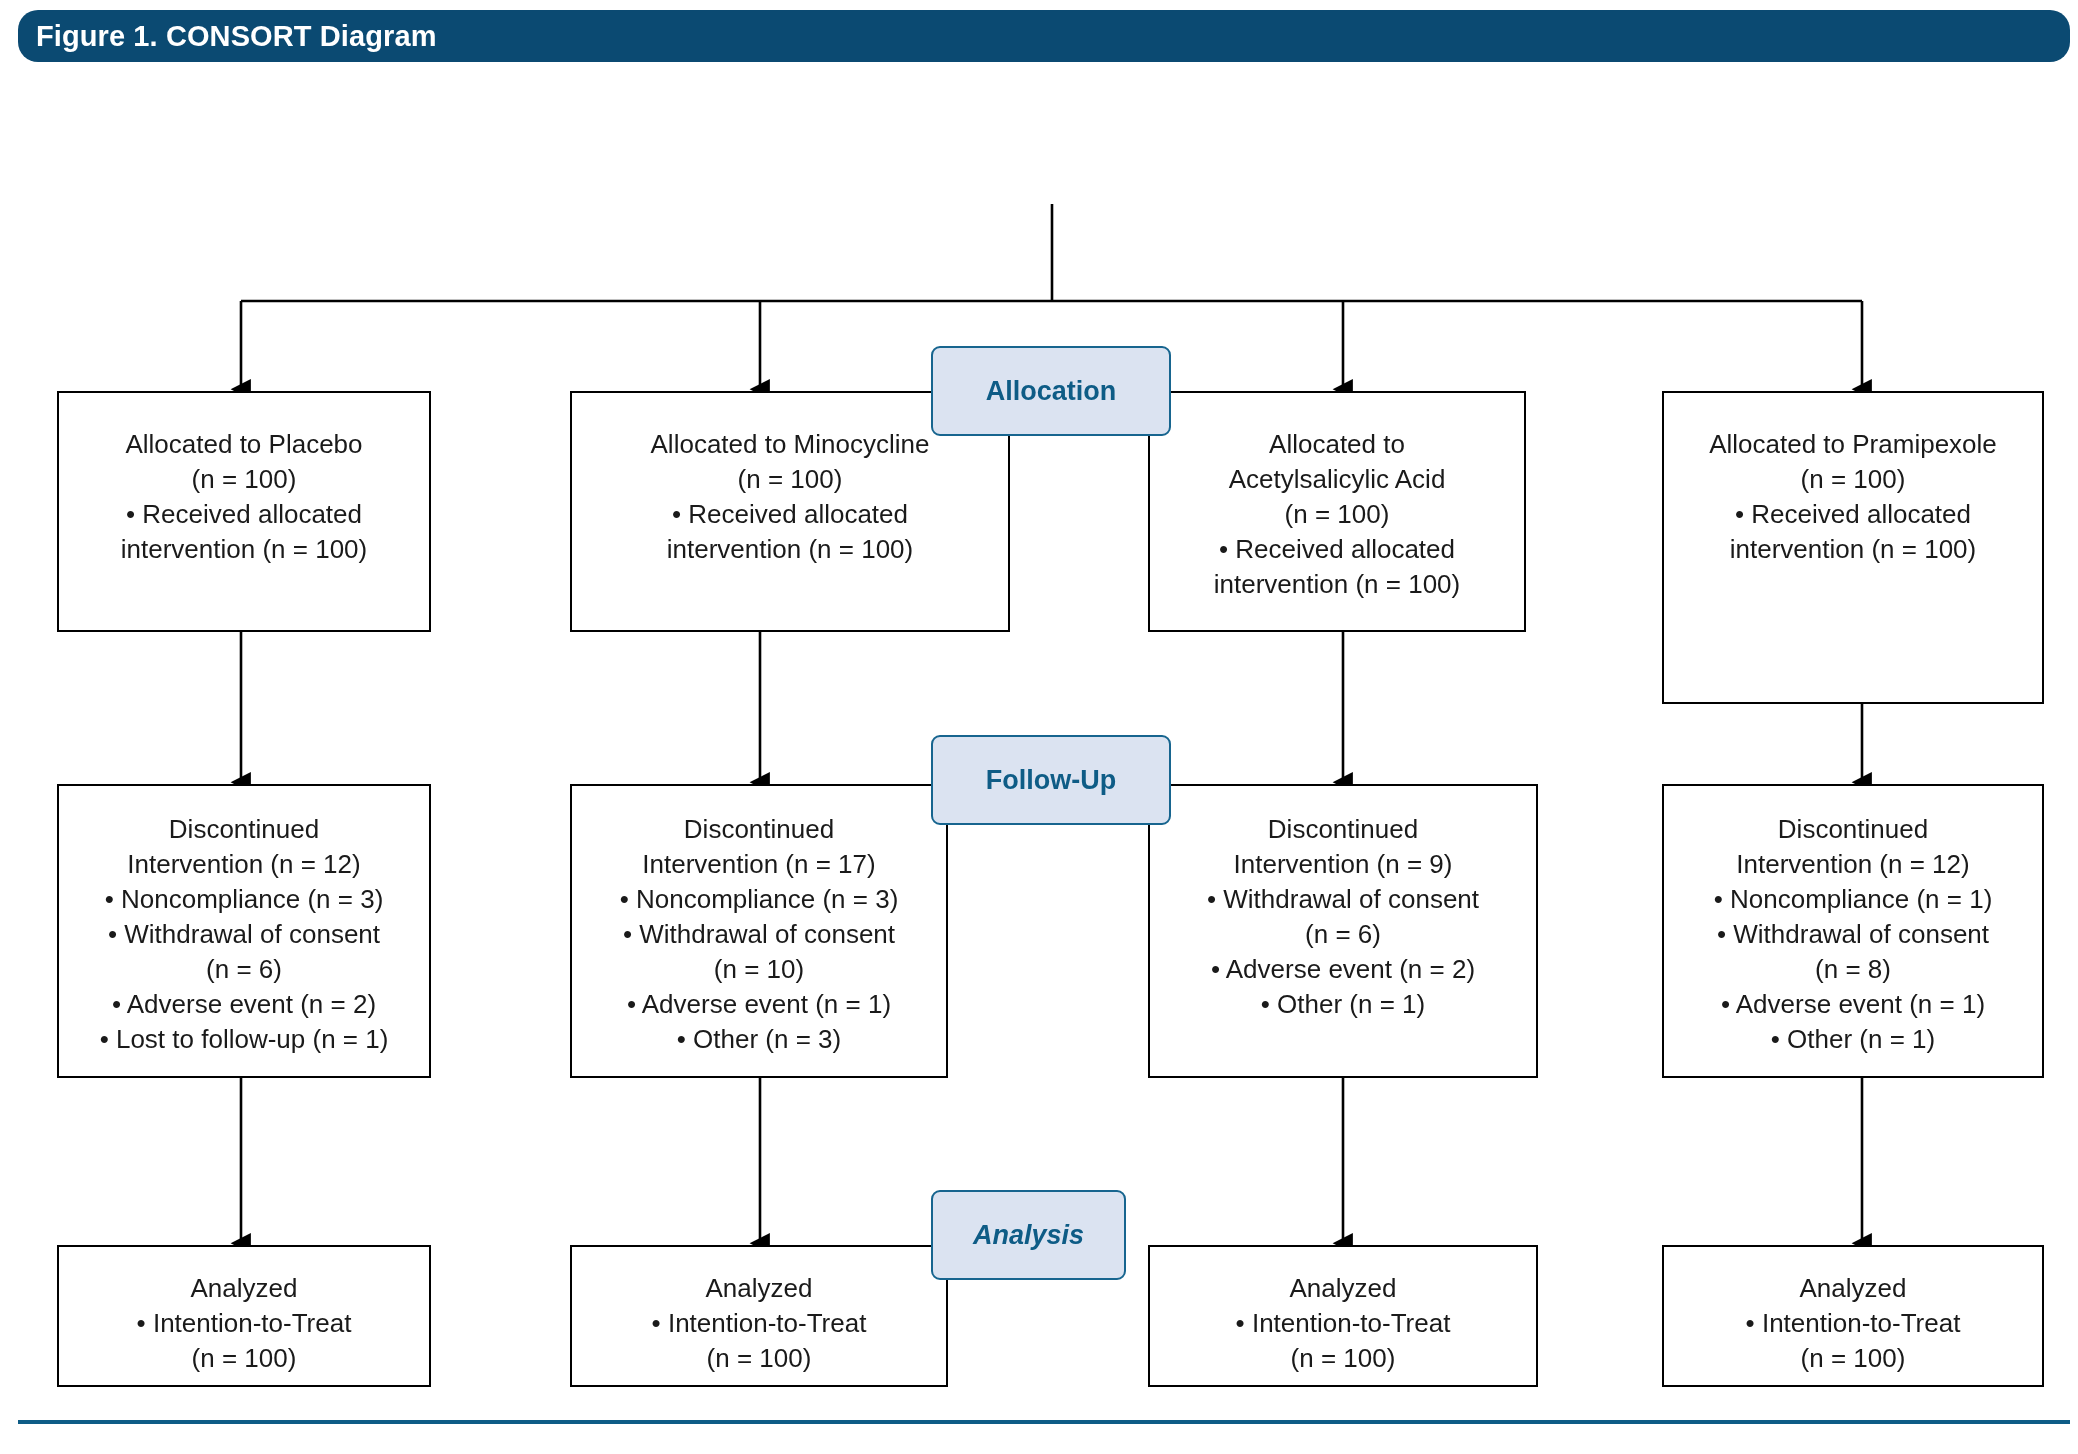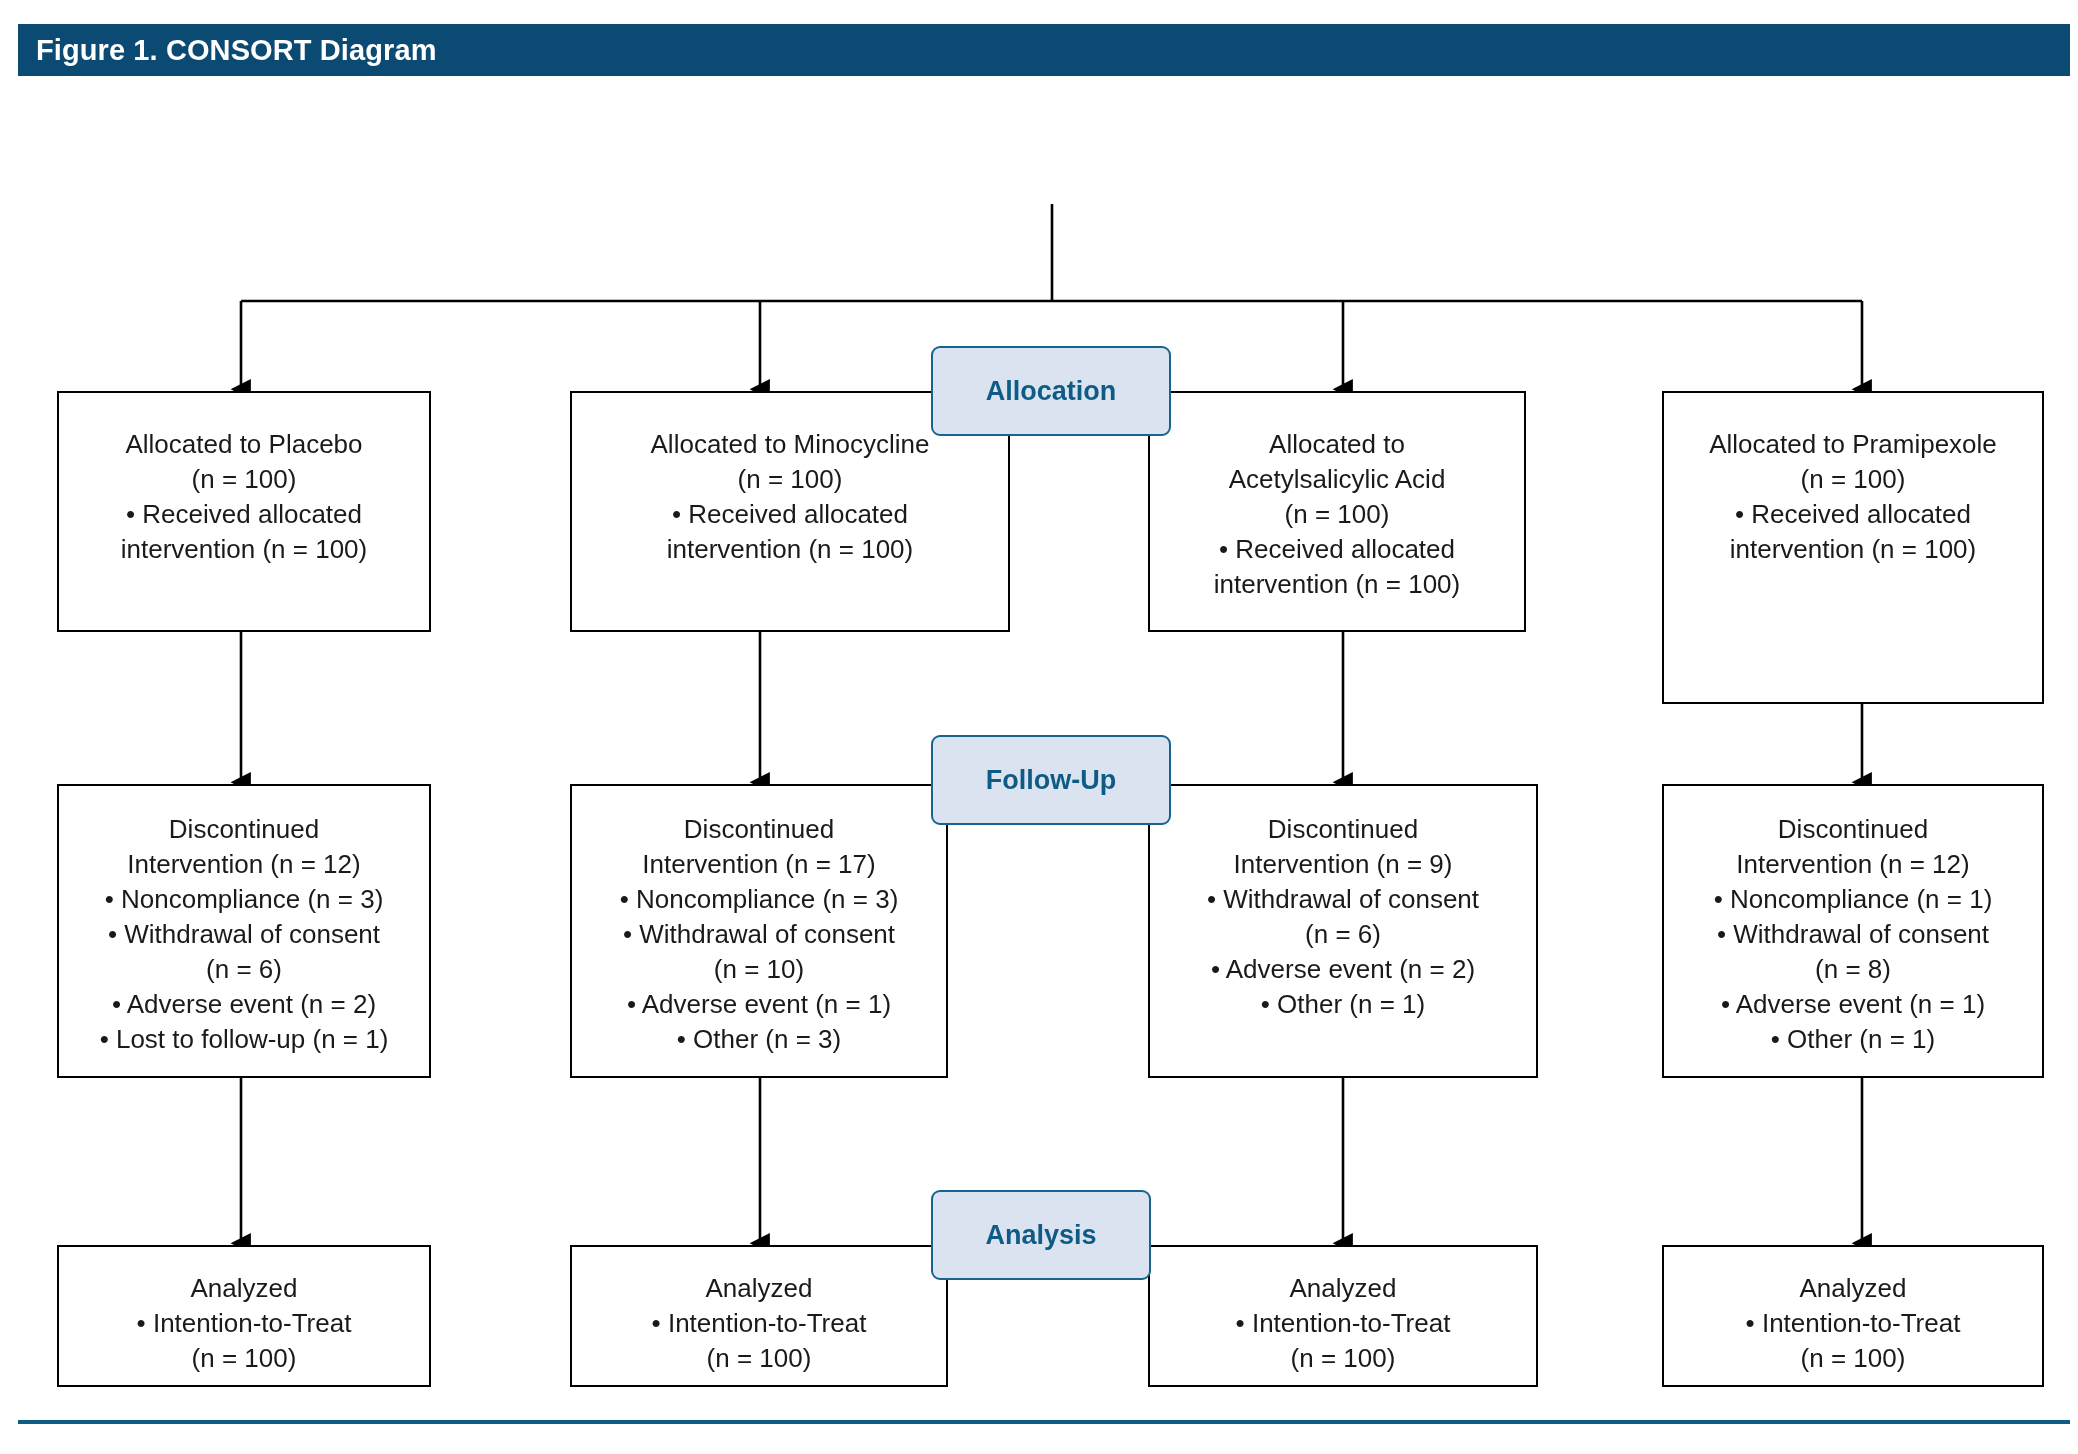--- a/index.html
+++ b/index.html
@@ -17,26 +17,27 @@
     width: 2078px;
     height: 1454px;
     background: #ffffff;
     overflow: hidden;
   }
 
   
   #header-bar {
     position: absolute;
     left: 18px;
-    top: 24px;
+    top: 10px;
     width: 2052px;
     height: 52px;
     background: #0b4a72;
     display: flex;
     align-items: center;
+    border-radius: 20px;
   }
   #header-title {
     color: #ffffff;
     font-size: 29px;
     font-weight: bold;
     letter-spacing: 0.1px;
     padding-left: 18px;
     white-space: nowrap;
   }
 
@@ -230,19 +231,19 @@
   </div>
 
   <div class="stage-badge" style="left:931px; top:346px; width:240px; height:90px;">
     <span>Allocation</span>
   </div>
 
   <div class="stage-badge" style="left:931px; top:735px; width:240px; height:90px;">
     <span>Follow-Up</span>
   </div>
 
-  <div class="stage-badge" style="left:931px; top:1190px; width:220px; height:90px;">
+  <div class="stage-badge" style="left:931px; top:1190px; width:195px; height:90px;font-style:italic;">
     <span>Analysis</span>
   </div>
 
   <div id="footer-rule"></div>
 
 </div>
 
 </body></html>

